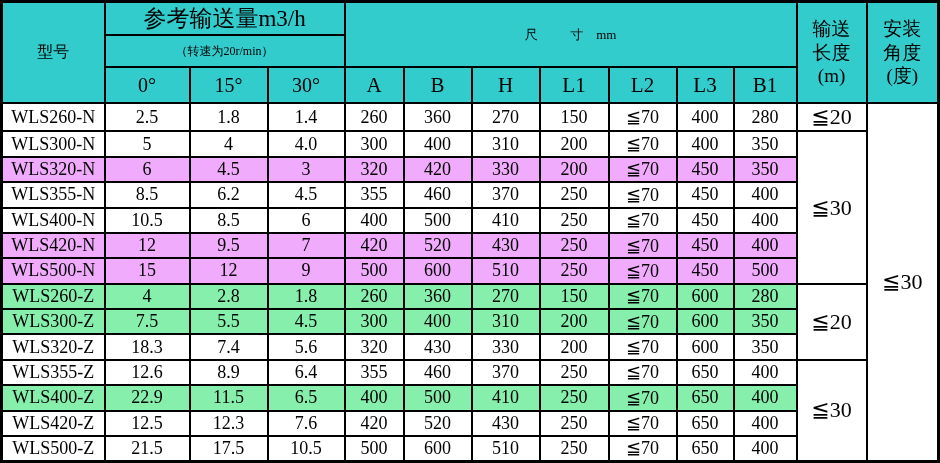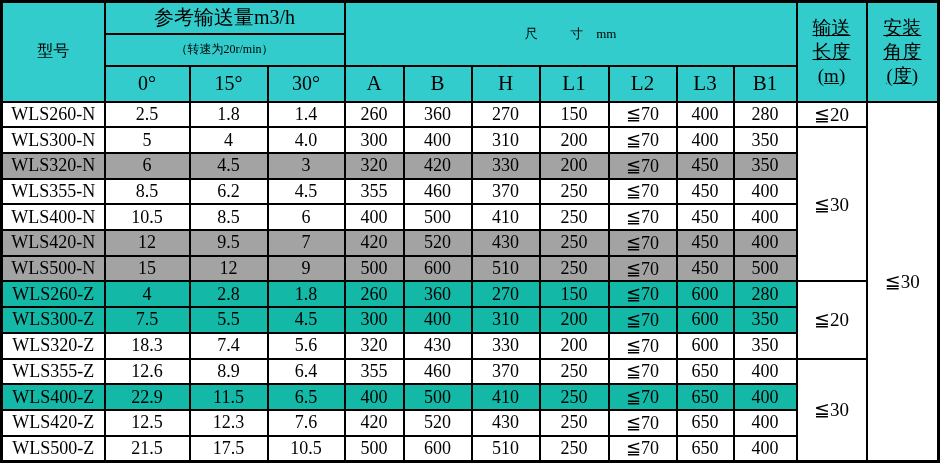--- a/index.html
+++ b/index.html
@@ -16,32 +16,32 @@
   th, td {
     border: 2px solid #000; padding: 0; margin: 0;
     text-align: center; vertical-align: middle; overflow: hidden;
     font-weight: normal;
   }
   thead th { background: #33CCCC; }
   .hrow1 { height: 32px; }
   .hrow2 { height: 32px; }
   .hrow3 { height: 36px; }
   .model-head { font-size: 16px; }
-  .cap-title { font-size: 20px; }
+  .cap-title { font-size: 23px; }
   .cap-sub { font-size: 12px; }
   .dims-title { font-size: 13px; white-space: pre; }
   .angle-col { font-size: 20px; }
   .dim-col { font-size: 21px; }
-  .tall-head { font-size: 19px; white-space: pre-line; line-height: 1.25; text-decoration: underline; }
+  .tall-head { font-size: 19px; white-space: pre-line; line-height: 1.25; }
   tbody tr { height: 25px; }
   tbody td { font-size: 18px; background: #ffffff; }
   td.model { font-size: 18px; }
-  td.shade-purple { background: #a3a3a3; }
-  td.shade-lavender { background: #14b8a6; text-align: center; }
-  td.merged { background: #ffffff; font-size: 19px; }
+  td.shade-purple { background: #f0abfc; }
+  td.shade-lavender { background: #86efac; text-align: center; }
+  td.merged { background: #ffffff; font-size: 22px; }
 </style>
 </head>
 <body>
 
 <div class="wrap">
   <table class="spec">
     <colgroup>
       <col style="width:103px">
         <col style="width:85px">
         <col style="width:78px">

